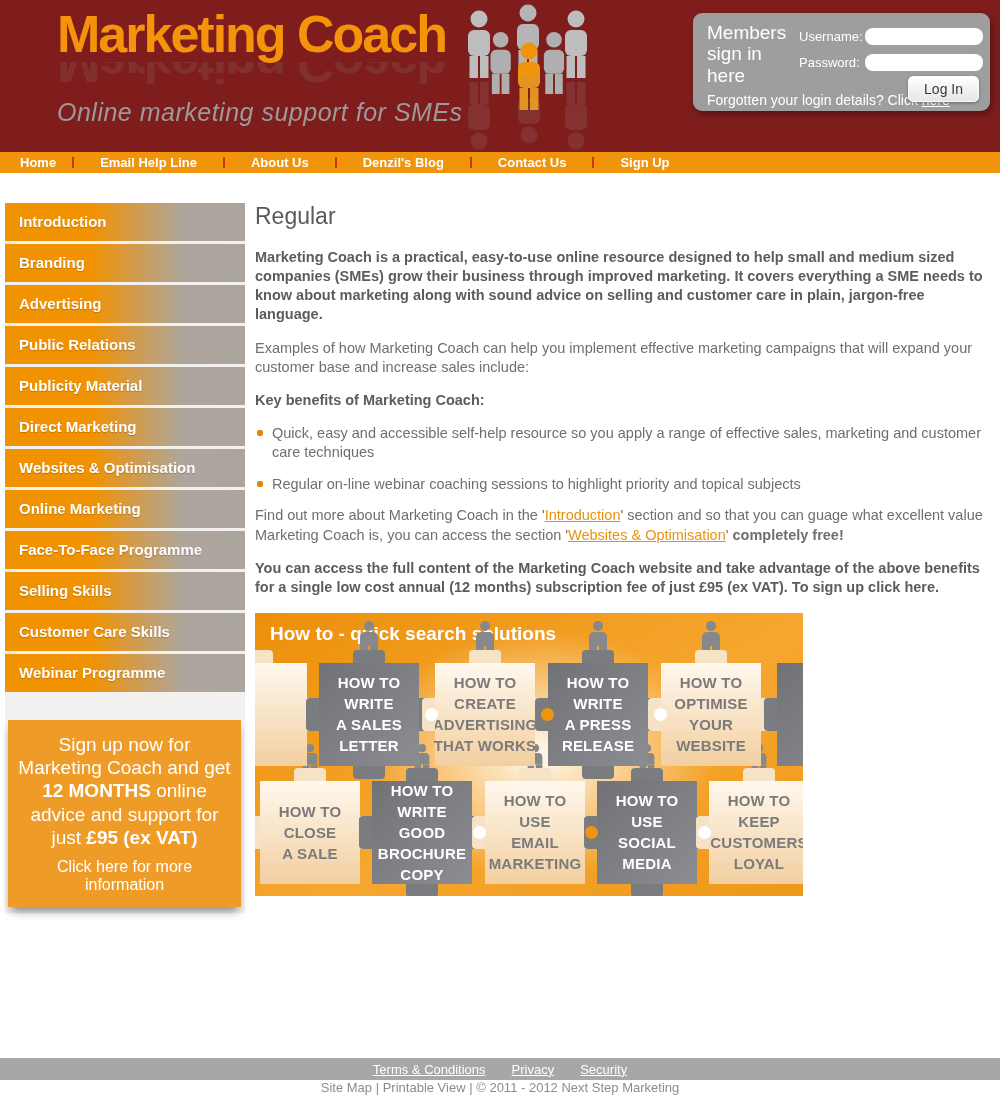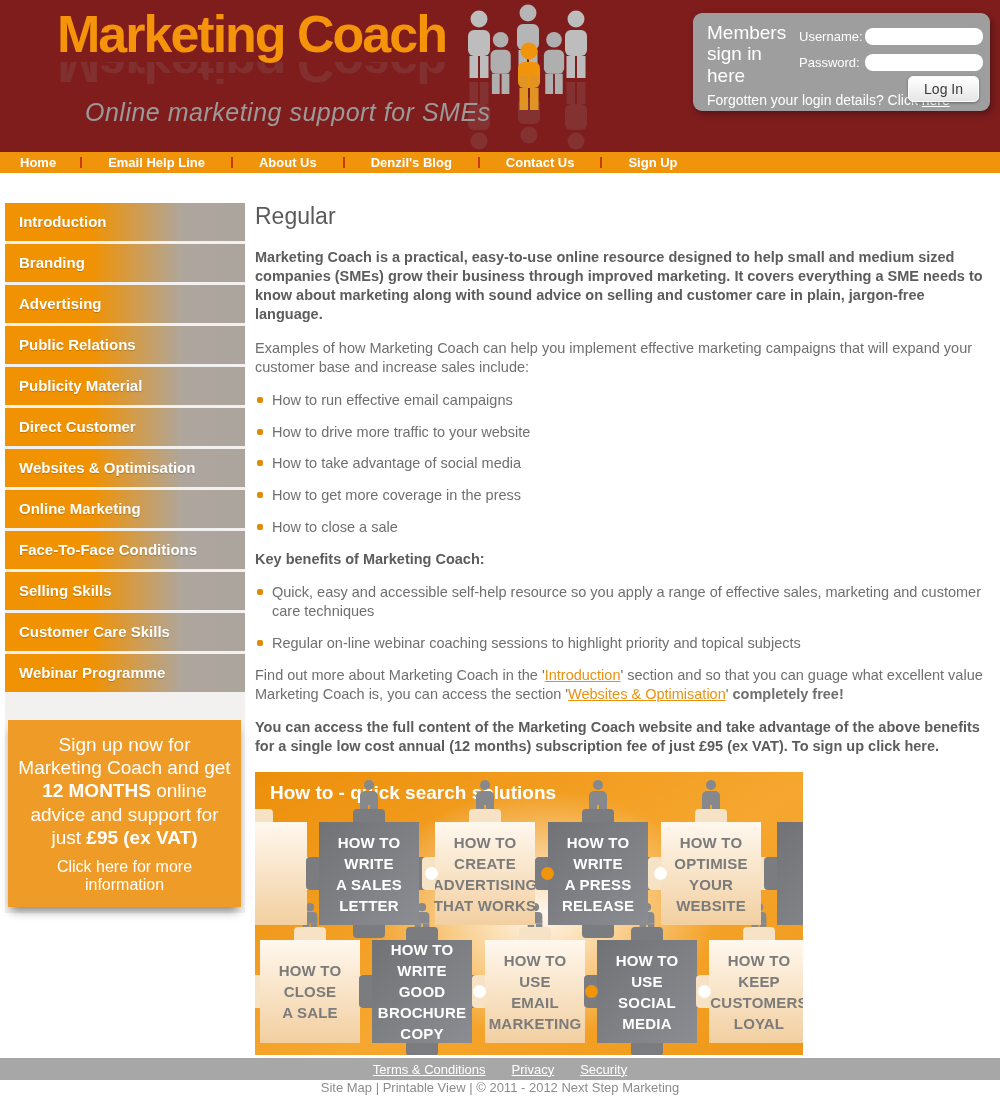--- a/index.html
+++ b/index.html
@@ -8,40 +8,40 @@
     width:1000px; height:1115px; background:#ffffff; overflow:hidden; position:relative;
     font-family:"Liberation Sans", sans-serif;
   }
 
   
   header { position:relative; height:152px; background:#7f1d1d; }
   .logo-block { position:absolute; left:57px; top:8px; cursor:pointer; }
   .logo-text { font-size:52px; font-weight:bold; color:#F5930B; letter-spacing:-2px; line-height:1; }
   .logo-reflect { font-size:52px; font-weight:bold; color:#9a9a9a; letter-spacing:-2px; line-height:1;
     transform:scaleY(-1); opacity:.14; height:28px; overflow:hidden; margin-top:2px; filter:blur(.6px); }
-  .tagline { margin-top:8px; font-size:25px; font-style:italic; color:#9B9B9B; letter-spacing:.5px;margin-left:28px; }
+  .tagline { margin-top:8px; font-size:25px; font-style:italic; color:#9B9B9B; letter-spacing:.5px; }
   .people-svg { position:absolute; left:462px; top:2px; }
 
   .login-box { position:absolute; left:693px; top:13px; width:297px; height:98px; background:#9E9E9E;
     border-radius:9px; box-shadow:2px 3px 7px rgba(0,0,0,.35); color:#fff; }
   .members { position:absolute; left:14px; top:9px; font-size:19px; line-height:1.12; width:92px; }
   .login-fields { position:absolute; left:106px; top:15px; }
   .frow { display:flex; align-items:center; margin-bottom:9px; }
   .frow label { width:66px; font-size:13px; color:#fff; }
   .frow input { width:118px; height:17px; border:none; border-radius:8px; background:#fff; outline:none; padding:0 7px; font-size:12px; }
   .forgot { position:absolute; left:14px; top:79px; font-size:14px; color:#fff; }
   .forgot a { color:#fff; text-decoration:underline; cursor:pointer; }
   .login-btn { position:absolute; right:11px; bottom:9px; padding:4px 15px; font-size:14px; color:#3a3a3a;
     background:linear-gradient(#ffffff,#e6e6e6); border:1px solid #fcfcfc; border-radius:5px;
     box-shadow:0 1px 3px rgba(0,0,0,.35); cursor:pointer; font-family:"Liberation Sans", sans-serif; }
 
   
   nav { height:21px; background:#F0940C; display:flex; align-items:center; }
   .nav-item { color:#fff; font-weight:bold; font-size:13px; padding:0 26px; cursor:pointer; line-height:21px; }
-  .nav-item:first-child { padding:0 24px 0 20px; }
+  .nav-item:first-child { padding:0 16px 0 20px; }
   .nav-sep { width:2px; height:11px; background:#C93A00; }
 
   
   .cols { display:flex; height:885px; padding-top:30px; align-items:flex-start; }
   aside { width:240px; flex-shrink:0; margin-left:5px; background:#F2F1EF; padding-bottom:6px; }
   .side-item { height:38px; line-height:38px; margin-bottom:3px; padding-left:14px; cursor:pointer;
     background:linear-gradient(90deg,#F19202 0%,#F19202 36%,#AEA69D 74%,#ACA59D 100%);
     color:#fff; font-weight:bold; font-size:15px; text-shadow:0 1px 1px rgba(0,0,0,.22); }
   .promo { margin:28px 4px 0 3px; background:#EF9B27; padding:13px 8px 13px; text-align:center; color:#fff;
     box-shadow:0 7px 9px -3px rgba(0,0,0,.45); cursor:pointer; }
@@ -156,45 +156,38 @@
   <span class="nav-item">Sign Up</span>
 </nav>
 
 <div class="cols">
   <aside>
     <div class="side-item">Introduction</div>
     <div class="side-item">Branding</div>
     <div class="side-item">Advertising</div>
     <div class="side-item">Public Relations</div>
     <div class="side-item">Publicity Material</div>
-    <div class="side-item">Direct Customer</div>
+    <div class="side-item">Direct Marketing</div>
     <div class="side-item">Websites &amp; Optimisation</div>
     <div class="side-item">Online Marketing</div>
-    <div class="side-item">Face-To-Face Conditions</div>
+    <div class="side-item">Face-To-Face Programme</div>
     <div class="side-item">Selling Skills</div>
     <div class="side-item">Customer Care Skills</div>
     <div class="side-item">Webinar Programme</div>
 
     <div class="promo">
       <div class="promo-main"><span>Sign up now for Marketing Coach and get </span><b>12 MONTHS</b><span> online advice and support for just </span><b>£95 (ex VAT)</b></div>
       <div class="promo-link">Click here for more information</div>
     </div>
   </aside>
 
   <main>
     <h1 class="page-title">Regular</h1>
     <p class="boldp">Marketing Coach is a practical, easy-to-use online resource designed to help small and medium sized companies (SMEs) grow their business through improved marketing.  It covers everything a SME needs to know about marketing along with sound advice on selling and customer care in plain, jargon-free language.</p>
     <p>Examples of how Marketing Coach can help you implement effective marketing campaigns that will expand your customer base and increase sales include:</p>
-    <ul>
-      <li>How to run effective email campaigns</li>
-      <li>How to drive more traffic to your website</li>
-      <li>How to take advantage of social media</li>
-      <li>How to get more coverage in the press</li>
-      <li>How to close a sale</li>
-    </ul>
     <p class="boldp">Key benefits of Marketing Coach:</p>
     <ul>
       <li>Quick, easy and accessible self-help resource so you apply a range of effective sales, marketing and customer care techniques</li>
       <li>Regular on-line webinar coaching sessions to highlight priority and topical subjects</li>
     </ul>
     <p><span>Find out more about Marketing Coach in the '</span><a class="content-link">Introduction</a><span>' section and so that you can guage what excellent value Marketing Coach is, you can access the section '</span><a class="content-link">Websites &amp; Optimisation</a><span>' </span><b>completely free!</b></p>
     <p class="boldp">You can access the full content of the Marketing Coach website and take advantage of the above benefits for a single low cost annual (12 months) subscription fee of just £95 (ex VAT). To sign up click here.</p>
 
     <div class="puzzle">
       <div class="pz-title">How to - quick search solutions</div>

